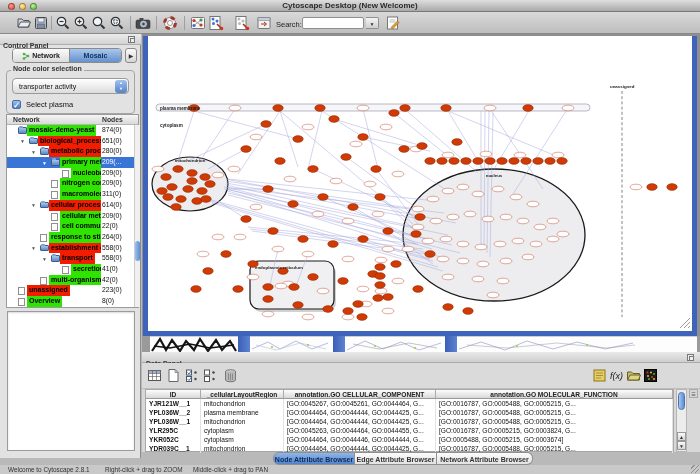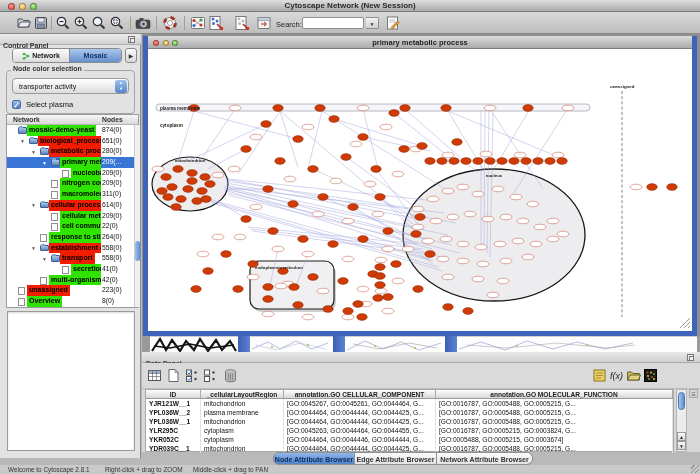--- a/index.html
+++ b/index.html
@@ -128,21 +128,21 @@
   #grip { right:1px; bottom:1px; width:8px; height:8px;
      background:repeating-linear-gradient(135deg, transparent 0 2px, #909090 2px 3px); }
 </style>
 </head>
 <body>
 
 <div id="titlebar" class="abs">
   <div class="tl red abs"></div>
   <div class="tl yel abs"></div>
   <div class="tl grn abs"></div>
-  <div class="title">Cytoscape Network (New Session)</div>
+  <div class="title">Cytoscape Desktop (New Welcome)</div>
 </div>
 
 <div id="toolbar" class="abs">
   <svg class="tbi abs" style="left:16px" viewBox="0 0 16 16">
       <path d="M2 12 V4 h4 l1.5 1.5 H13 V12 z" fill="#cdd6e6" stroke="#555" stroke-width="1"></path>
       <path d="M2 12 L4.5 7 H14.5 L12 12 z" fill="#e8edf5" stroke="#555" stroke-width="1"></path>
     </svg>
   <svg class="tbi abs" style="left:33px" viewBox="0 0 16 16">
       <rect x="2.5" y="2.5" width="11" height="11" rx="1" fill="#aebcd2" stroke="#444"></rect>
       <rect x="5" y="3" width="6" height="4" fill="#eef2f8" stroke="#555" stroke-width=".6"></rect>
@@ -356,26 +356,20 @@
     <div id="tree-scroll">
         <div id="tree-thumb"></div>
       </div>
   </div>
 
   <div id="birdseye" class="abs"></div>
 </div>
 
 <div id="desktop" class="abs">
   <div id="net-frame" class="abs">
-    <div id="net-titlebar" class="abs">
-      <div class="tl2 abs" style="left:5px; background:radial-gradient(circle at 35% 30%, #ff9a8d, #e2463a);"></div>
-      <div class="tl2 abs" style="left:14.5px; background:radial-gradient(circle at 35% 30%, #ffe9a8, #eeb236);"></div>
-      <div class="tl2 abs" style="left:24px; background:radial-gradient(circle at 35% 30%, #c0f2a0, #5cb832);"></div>
-      <div class="title">primary metabolic process</div>
-    </div>
     <svg id="net-svg" class="abs" style="left:0;top:13px" width="544" height="281" viewBox="0 0 544 281">
 
       <rect x="8" y="55" width="434" height="7" rx="3.5" fill="#f6f6fa" stroke="#8a8a9a" stroke-width="0.6"></rect>
       <ellipse cx="42" cy="135" rx="38" ry="27" fill="#ededf0" stroke="#1a1a1a" stroke-width="1.2"></ellipse>
       <ellipse cx="346" cy="186" rx="91" ry="66" fill="#ededef" stroke="#1a1a1a" stroke-width="1.3"></ellipse>
       <rect x="104" y="215" width="84" height="48" rx="9" fill="rgba(0,0,0,0.18)" stroke="none"></rect>
       <rect x="102" y="212" width="84" height="48" rx="9" fill="#f0f0f2" stroke="#1a1a1a" stroke-width="1.2"></rect>
       <line x1="474" y1="42" x2="474" y2="268" stroke="#666" stroke-width="0.8" stroke-dasharray="3,2.2"></line>
 
       <g id="g-edges">

